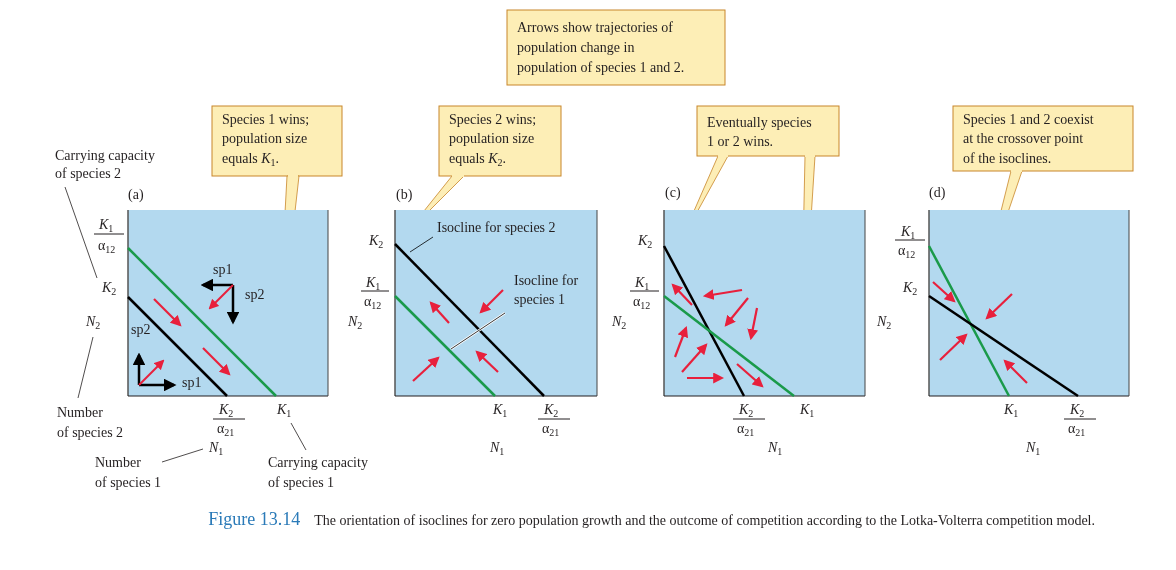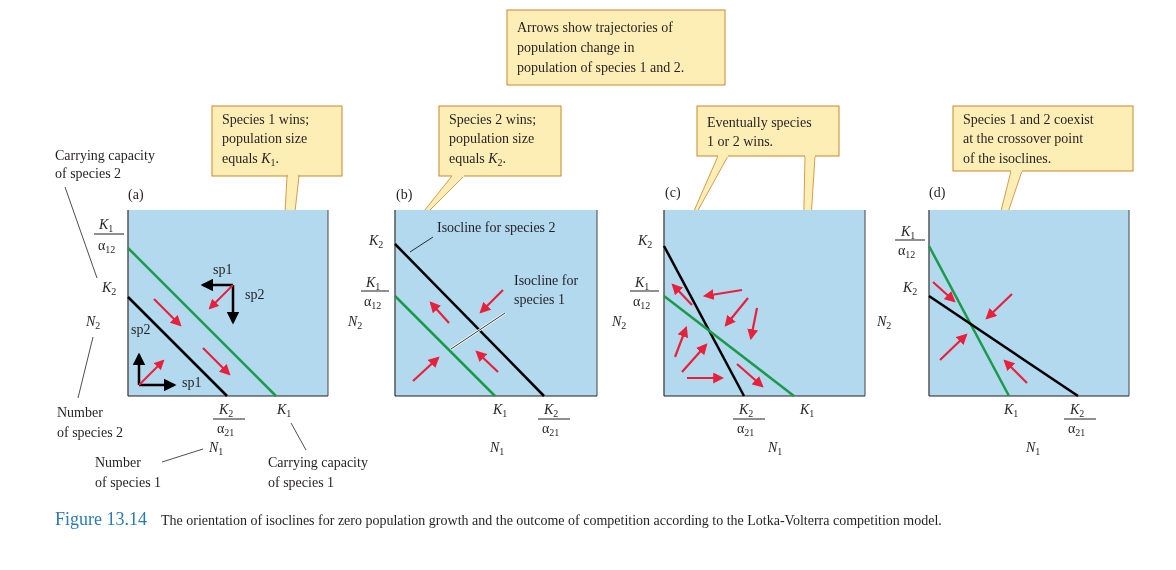--- a/index.html
+++ b/index.html
@@ -1,20 +1,20 @@
 <!DOCTYPE html>
 <html><head>
 <meta charset="utf-8">
 <style>
   html, body { margin: 0; padding: 0; background: #ffffff; }
   body { width: 1176px; height: 570px; position: relative; overflow: hidden;
          font-family: "Liberation Serif", "DejaVu Serif", serif; color: #231f20; }
   #fig { position: absolute; left: 0; top: 0; }
   .caption { position: absolute; left: 55px; top: 510px; width: 1040px;
-             font-family: "Liberation Serif", serif; font-size: 14px; line-height: 19px; color: #231f20; }
+             font-family: "Liberation Serif", serif; font-size: 14px; line-height: 19px; color: #231f20; text-align: right; }
   .caption .fignum { color: #2a7ab8; font-size: 18px; margin-right: 14px; }
 </style>
 </head>
 <body>
 
 <svg id="fig" width="1176" height="505" viewBox="0 0 1176 505" xmlns="http://www.w3.org/2000/svg" font-family="Liberation Serif, DejaVu Serif, serif" font-size="14" fill="#231f20">
   <defs>
     <marker id="ar" viewBox="0 0 10 10" refX="8" refY="5" markerWidth="5" markerHeight="5" orient="auto">
       <path d="M0,0 L10,5 L0,10 z" fill="#e8203c"></path>
     </marker>

